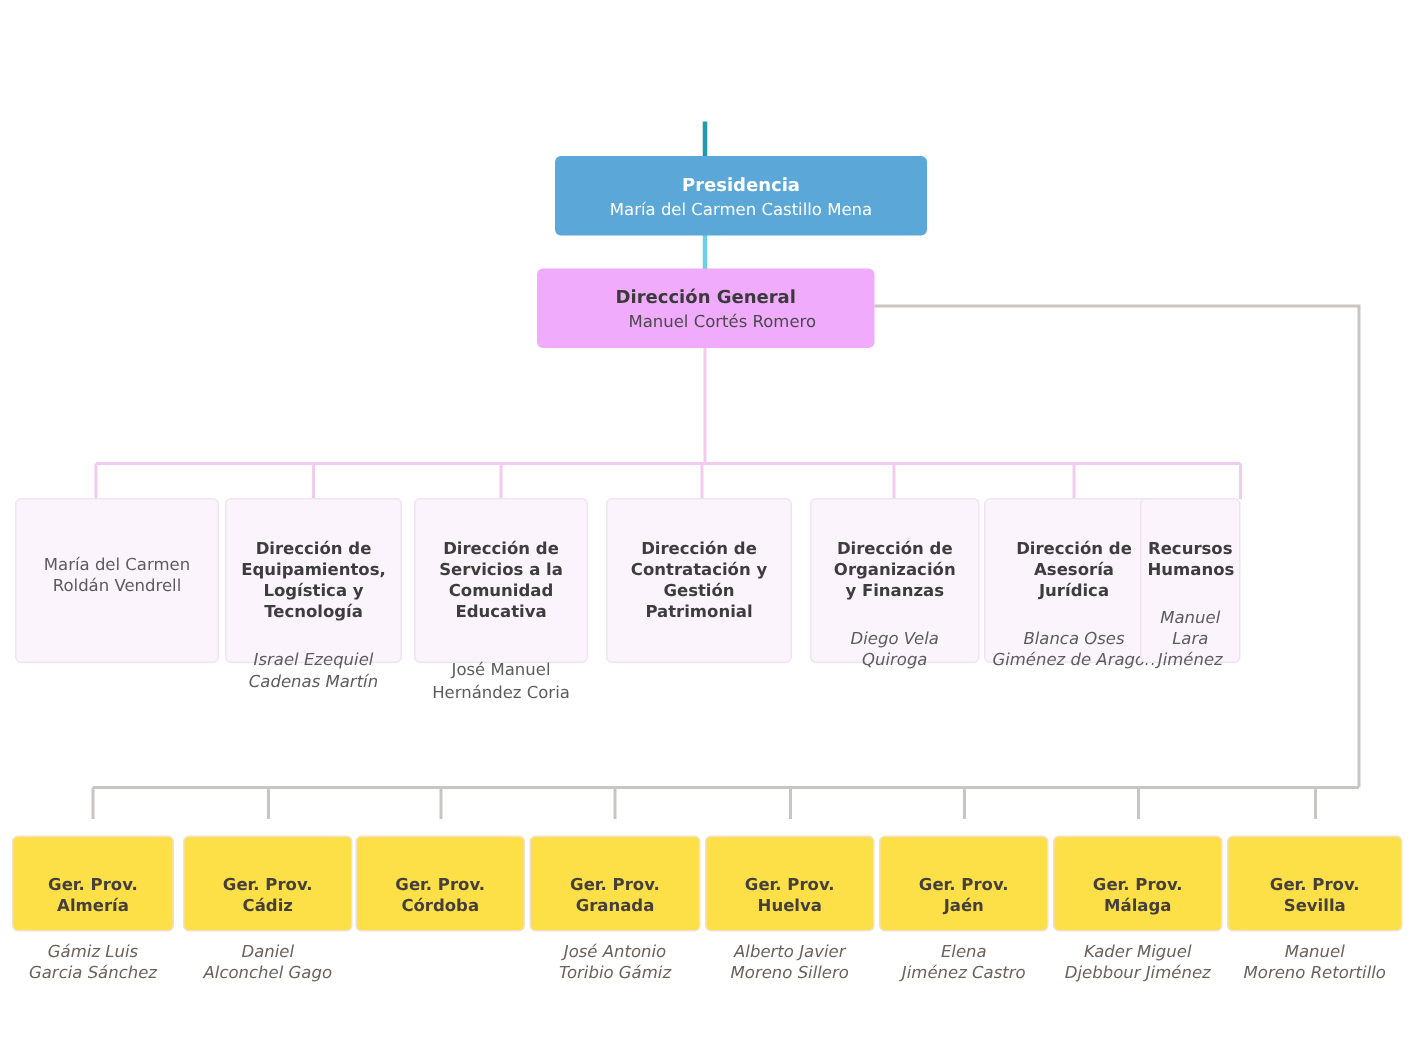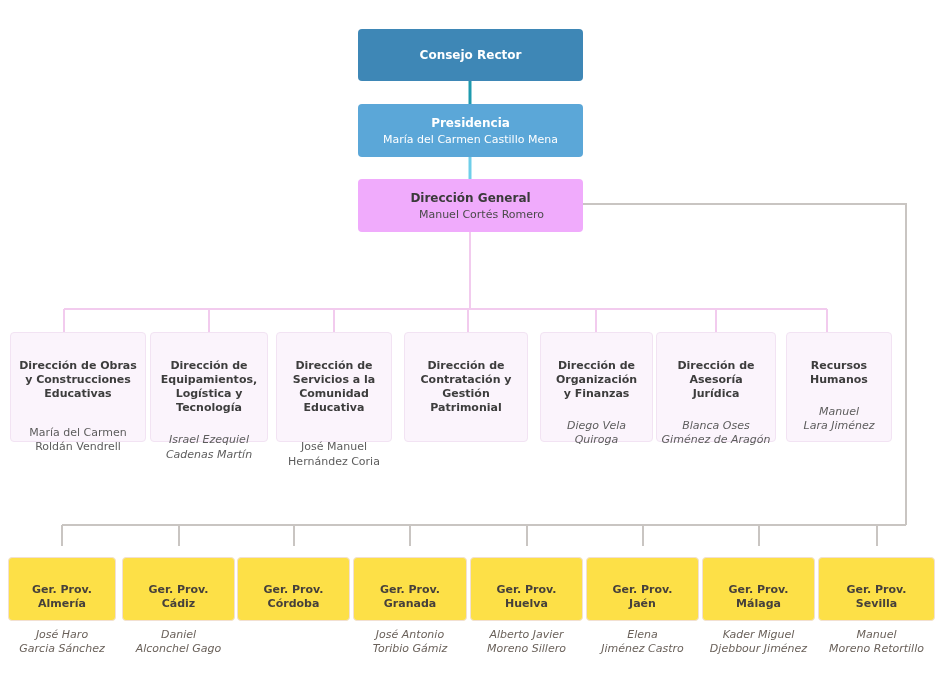--- a/index.html
+++ b/index.html
@@ -12,21 +12,21 @@
   }
   #wires { position:absolute; left:0; top:0; z-index:0; }
   .node {
     position:absolute; box-sizing:border-box; z-index:1;
     border-radius:4px; text-align:center;
     white-space:pre-line;
   }
   
   .blue  { display:flex; flex-direction:column; align-items:center; justify-content:center; }
   .consejo      { left:358px; top:29px;  width:225px; height:52px; background:#3E87B6; }
-  .presidencia  { left:358px; top:104px; width:225px; height:53px; background:#5BA7D8; }
+  .presidencia  { left:370px; top:104px; width:248px; height:53px; background:#5BA7D8; }
   .dg           { left:358px; top:179px; width:225px; height:53px; background:#f0abfc; }
   .blue .title  { font-size:12px; font-weight:bold; color:#ffffff; }
   .blue .name   { font-size:11px; color:#ffffff; margin-top:3px; }
   .dg .title    { color:#3A3A3A; }
   .dg .name     { color:#4A4A4A;margin-left:22px; }
   
   .dir {
     top:332px; height:110px;
     background:#FBF4FC; border:1px solid #F2E3F3;
     padding:12px 4px 0 4px;
@@ -75,38 +75,32 @@
       <path d="M179 525 V546"></path>
       <path d="M294 525 V546"></path>
       <path d="M410 525 V546"></path>
       <path d="M527 525 V546"></path>
       <path d="M643 525 V546"></path>
       <path d="M759 525 V546"></path>
       <path d="M877 525 V546"></path>
     </g>
   </svg>
 
-  <div class="node blue consejo">
-    <div class="title">Consejo Rector</div>
-  </div>
 
   <div class="node blue presidencia">
     <div class="title">Presidencia</div>
     <div class="name">María del Carmen Castillo Mena</div>
   </div>
 
   <div class="node blue dg">
     <div class="title">Dirección General</div>
     <div class="name">Manuel Cortés Romero</div>
   </div>
 
   <div class="node dir" style="left:10px;width:136px;">
-    <div class="title">Dirección de Obras
-y Construcciones
-Educativas</div>
     <div class="name upright">María del Carmen
 Roldán Vendrell</div>
   </div>
   <div class="node dir" style="left:150px;width:118px;">
     <div class="title">Dirección de
 Equipamientos,
 Logística y
 Tecnología</div>
     <div class="name">Israel Ezequiel
 Cadenas Martín</div>
@@ -131,31 +125,31 @@
 y Finanzas</div>
     <div class="name">Diego Vela Quiroga</div>
   </div>
   <div class="node dir" style="left:656px;width:120px;">
     <div class="title">Dirección de
 Asesoría
 Jurídica</div>
     <div class="name">Blanca Oses
 Giménez de Aragón</div>
   </div>
-  <div class="node dir" style="left:786px;width:106px;">
+  <div class="node dir" style="left:760px;width:67px;">
     <div class="title">Recursos
 Humanos</div>
     <div class="name">Manuel
 Lara Jiménez</div>
   </div>
 
   <div class="node ger" style="left:8px;width:108px;">
     <div class="title">Ger. Prov.
 Almería</div>
-    <div class="name">José Haro
+    <div class="name">Gámiz Luis
 Garcia Sánchez</div>
   </div>
   <div class="node ger" style="left:122px;width:113px;">
     <div class="title">Ger. Prov.
 Cádiz</div>
     <div class="name">Daniel
 Alconchel Gago</div>
   </div>
   <div class="node ger" style="left:237px;width:113px;">
     <div class="title">Ger. Prov.

